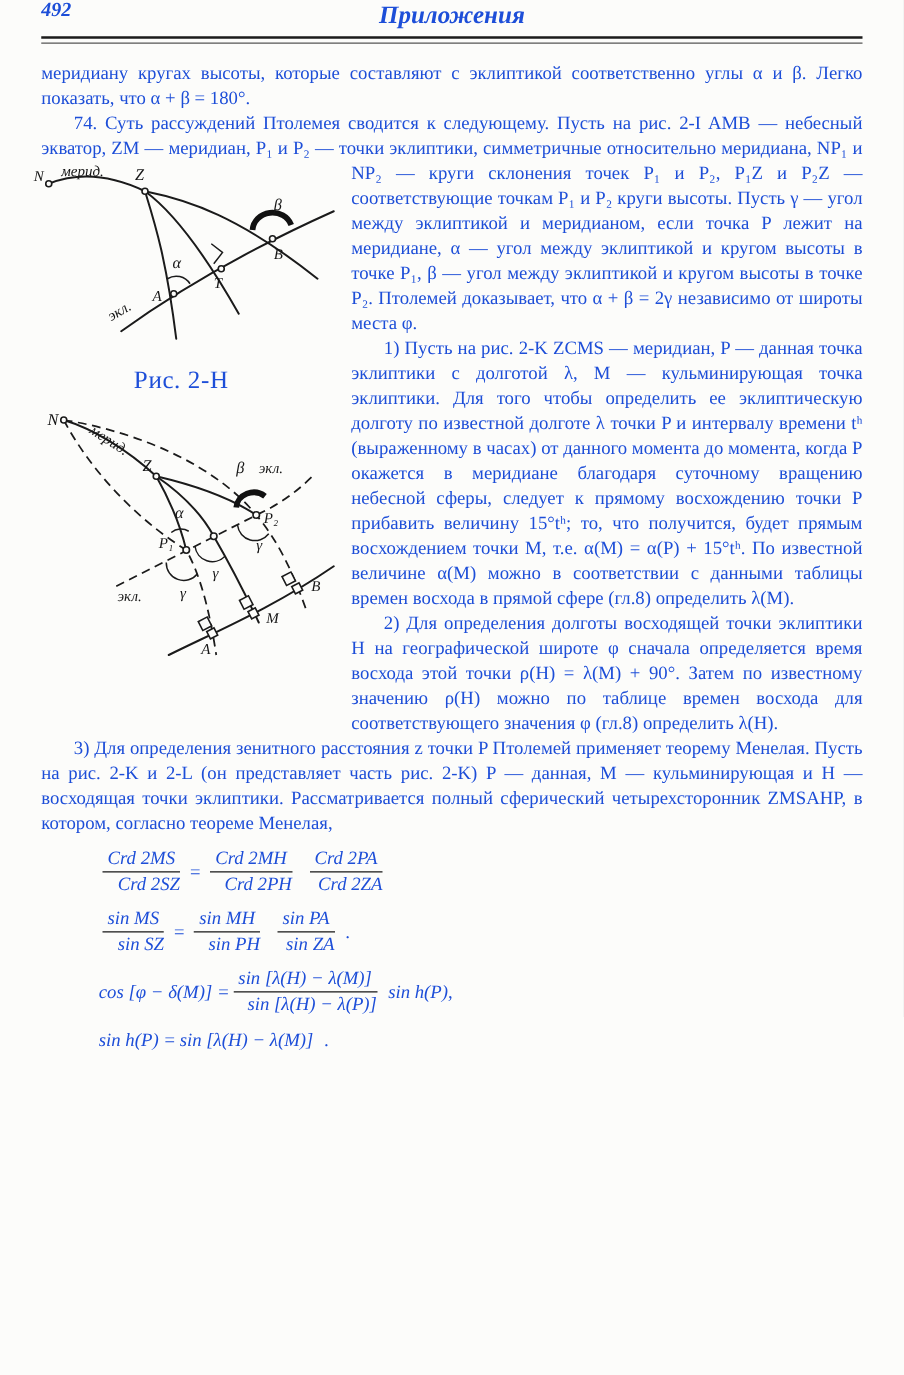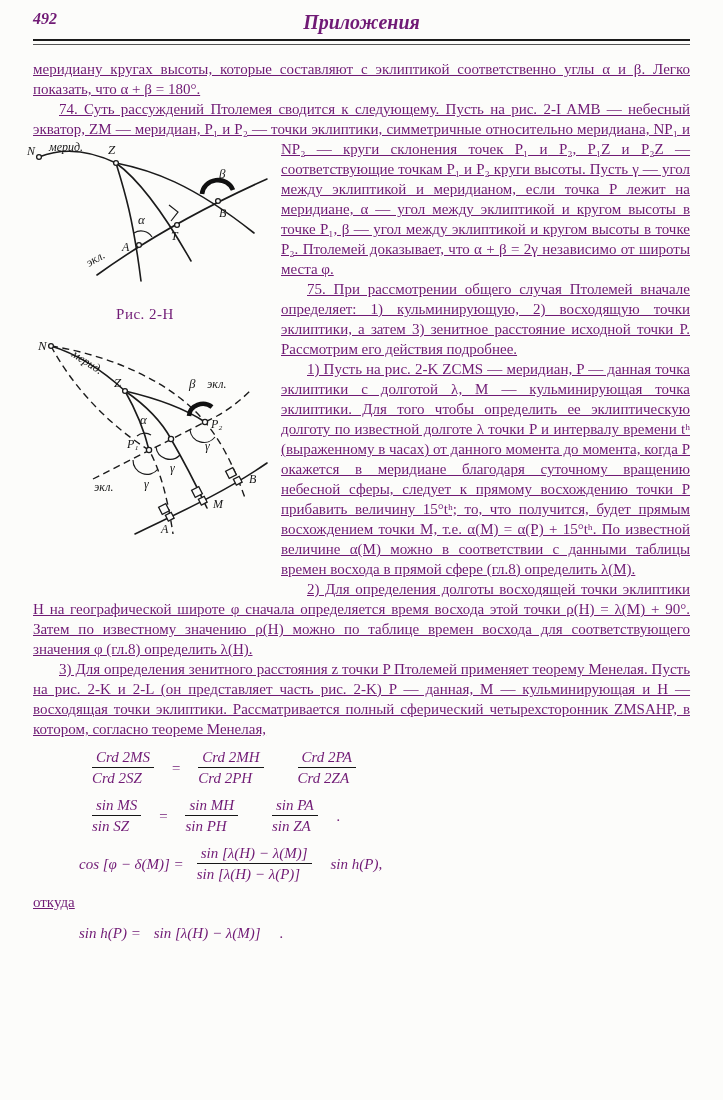--- a/index.html
+++ b/index.html
@@ -2,54 +2,54 @@
 <html lang="ru"><head>
 <meta charset="utf-8">
 <style>
   html,body{margin:0;padding:0;background:#e8e8e6;}
   .page{
     position:relative;
     width:723px;height:1100px;
     margin:0 auto;
     background:#fcfcfa;
     box-sizing:border-box;
-    padding:10px 33px 0 33px;
+    padding:0 33px 0 33px;
     overflow:hidden;
     font-family:"Liberation Serif","DejaVu Serif",serif;
-    color:#701a75;
+    color:#1d4ed8;
   }
   
   .hdr{position:relative;height:24px;}
   .pagenum{position:absolute;left:0;top:0;font-size:16px;font-weight:bold;font-style:italic;}
   .htitle{position:absolute;left:0;right:0;top:1px;text-align:center;font-size:20px;font-weight:bold;font-style:italic;}
   .rule{margin-top:5px;height:3px;border-top:2px solid #1b1b1b;border-bottom:1px solid #555;}
   
   .txt{margin-top:14px;font-size:15px;line-height:20px;text-align:justify;}
-  .txt p{margin:0;text-decoration:underline;}
+  .txt p{margin:0;}
   .ind{text-indent:26px;}
   
   .figcol{
     float:left;display:block;
     width:252px;height:450px;
     margin:2px 10px 2px -14px;
     text-indent:0;
   }
   .fig{display:block;text-indent:0;}
   .fig + .fig{margin-top:12px;}
-  .figcap{display:block;text-align:center;font-size:15px;margin-top:1px;letter-spacing:.5px;}
+  .figcap{display:block;text-align:center;font-size:20px;margin-top:1px;letter-spacing:.5px;}
   svg{display:block;}
   svg text{font-family:"Liberation Serif","DejaVu Serif",serif;font-style:italic;fill:#161616;}
   .ln{fill:none;stroke:#1b1b1b;stroke-width:1.6;stroke-linecap:round;}
   .lnd{fill:none;stroke:#1b1b1b;stroke-width:1.4;stroke-linecap:butt;stroke-dasharray:7 4.5;}
   .thin{fill:none;stroke:#1b1b1b;stroke-width:1.2;}
   .fat{fill:none;stroke:#111;stroke-width:4.6;}
   .mk{fill:#fcfcfa;stroke:#1b1b1b;stroke-width:1.3;}
   
   .formula{margin:9px 0 9px 46px;font-size:15px;font-style:italic;white-space:nowrap;}
-  .frac{display:inline-block;vertical-align:middle;text-align:left;margin:0 13px;}
+  .frac{display:inline-block;vertical-align:middle;text-align:right;margin:0 3px;}
   .fnum{display:block;line-height:18px;padding:0 4px 1px 4px;border-bottom:1.4px solid #161616;}
   .fden{display:block;line-height:18px;padding-top:1px;}
   .feq{display:inline-block;vertical-align:middle;margin:0 4px;}
   .fpre,.fpost{display:inline-block;vertical-align:middle;}
   .fpost{margin-left:6px;}
   .fgap{display:inline-block;width:8px;}
 </style>
 </head>
 <body>
 
@@ -157,39 +157,37 @@
             <text x="186" y="114" font-size="12">γ</text>
             <text x="75" y="155" font-size="12">экл.</text>
             <text x="142" y="197" font-size="12">A</text>
             <text x="194" y="172" font-size="12">M</text>
             <text x="230" y="147" font-size="12">B</text>
           </svg>
         </span>
 
       </span><span>P₂, P₁Z и P₂Z — соответствующие точкам P₁ и P₂ круги высоты. Пусть γ — угол между эклиптикой и меридианом, если точка P лежит на меридиане, α — угол между эклиптикой и кругом высоты в точке P₁, β — угол между эклиптикой и кругом высоты в точке P₂. Птолемей доказывает, что α + β = 2γ независимо от широты места φ.</span></p>
 
-    <p class="ind">75. При рассмотрении общего случая Птолемей вначале определяет: 1) кульминирующую, 2) восходящую точки эклиптики, а затем 3) зенитное расстояние исходной точки P. Рассмотрим его действия подробнее.</p>
     <p class="ind">1) Пусть на рис. 2-K ZCMS — меридиан, P — данная точка эклиптики с долготой λ, M — кульминирующая точка эклиптики. Для того чтобы определить ее эклиптическую долготу по известной долготе λ точки P и интервалу времени tʰ (выраженному в часах) от данного момента до момента, когда P окажется в меридиане благодаря суточному вращению небесной сферы, следует к прямому восхождению точки P прибавить величину 15°tʰ; то, что получится, будет прямым восхождением точки M, т.е. α(M) = α(P) + 15°tʰ. По известной величине α(M) можно в соответствии с данными таблицы времен восхода в прямой сфере (гл.8) определить λ(M).</p>
     <p class="ind">2) Для определения долготы восходящей точки эклиптики H на географической широте φ сначала определяется время восхода этой точки ρ(H) = λ(M) + 90°. Затем по известному значению ρ(H) можно по таблице времен восхода для соответствующего значения φ (гл.8) определить λ(H).</p>
     <p class="ind">3) Для определения зенитного расстояния z точки P Птолемей применяет теорему Менелая. Пусть на рис. 2-K и 2-L (он представляет часть рис. 2-K) P — данная, M — кульминирующая и H — восходящая точки эклиптики. Рассматривается полный сферический четырехсторонник ZMSAHP, в котором, согласно теореме Менелая,</p>
 
     <div class="formula">
       <span class="frac"><span class="fnum">Crd 2MS</span><span class="fden">Crd 2SZ</span></span><span class="feq">=</span><span class="frac"><span class="fnum">Crd 2MH</span><span class="fden">Crd 2PH</span></span><span class="fgap"></span><span class="frac"><span class="fnum">Crd 2PA</span><span class="fden">Crd 2ZA</span></span>
     </div>
 
 
     <div class="formula">
       <span class="frac"><span class="fnum">sin MS</span><span class="fden">sin SZ</span></span><span class="feq">=</span><span class="frac"><span class="fnum">sin MH</span><span class="fden">sin PH</span></span><span class="fgap"></span><span class="frac"><span class="fnum">sin PA</span><span class="fden">sin ZA</span></span><span class="fpost">.</span>
     </div>
 
 
     <div class="formula">
       <span class="fpre">cos [φ − δ(M)] =</span><span class="frac"><span class="fnum">sin [λ(H) − λ(M)]</span><span class="fden">sin [λ(H) − λ(P)]</span></span><span class="fpost">sin h(P),</span>
     </div>
 
-    <p>откуда</p>
 
     <div class="formula">
       <span class="fpre">sin h(P) =</span><span class="frac"><span class="fden">sin [λ(H) − λ(M)]</span></span><span class="fpost">.</span>
     </div>
 
   </div>
 </div>
 
 </body></html>

